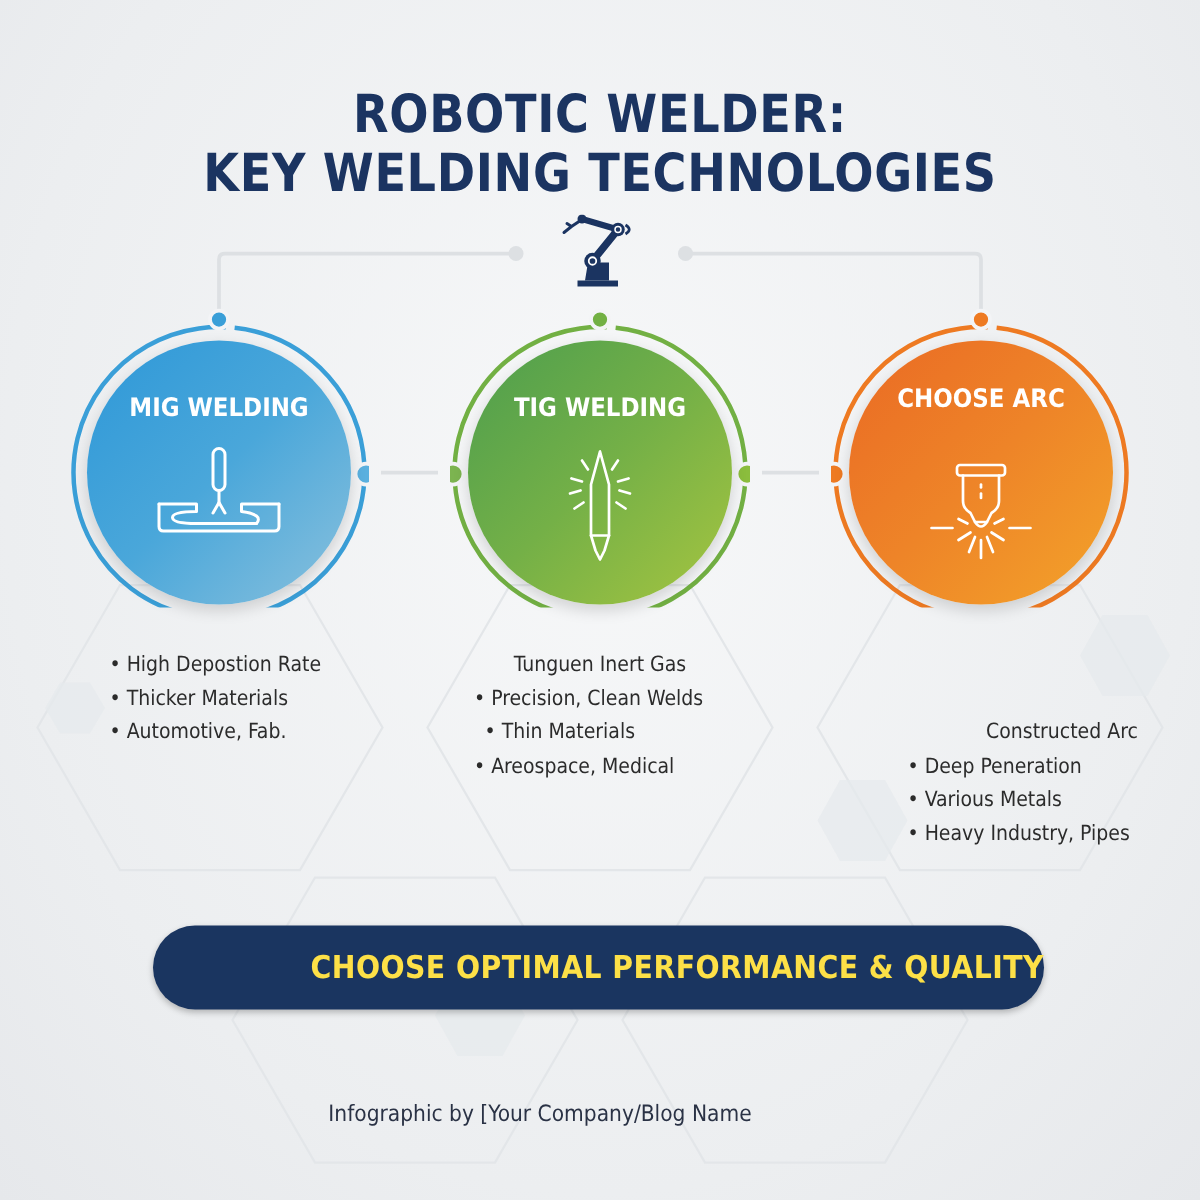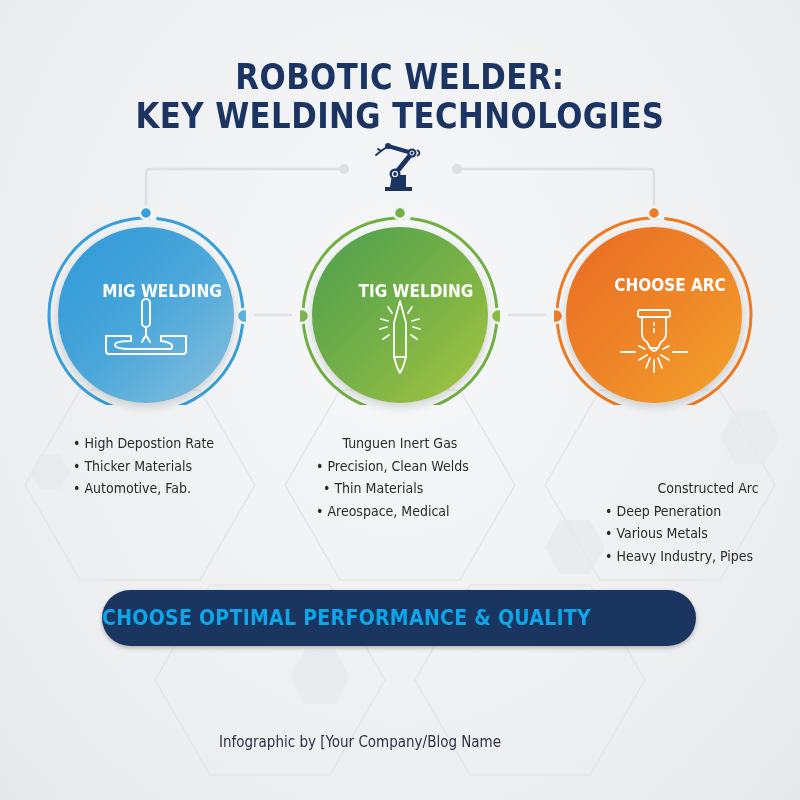--- a/index.html
+++ b/index.html
@@ -9,30 +9,30 @@
   .title{position:absolute;top:58px;left:0;width:800px;text-align:center;
     color:#1b3461;font-family:"DejaVu Sans","Liberation Sans",sans-serif;font-weight:bold;
     font-size:35px;line-height:39px;letter-spacing:0.5px;transform:scaleX(0.88);}
   .hexbg{position:absolute;left:0;top:0;width:800px;height:800px;}
   .robot{position:absolute;left:368px;top:143px;width:60px;height:52px;}
   .connectors{position:absolute;left:0;top:0;width:800px;height:800px;}
   .tech{position:absolute;top:205px;width:200px;height:200px;}
   .ring{position:absolute;left:0;top:0;width:200px;height:200px;}
   .disc{position:absolute;left:12px;top:12px;width:176px;height:176px;border-radius:50%;
     box-shadow:0 4px 10px rgba(0,0,0,0.15);}
-  .disc-title{position:absolute;left:16px;width:200px;text-align:center;color:#fff;
-    font-weight:bold;font-size:17px;line-height:22px;margin-top:19px;}
+  .disc-title{position:absolute;left:0;width:200px;text-align:center;color:#fff;
+    font-weight:bold;font-size:17px;line-height:22px;}
   .disc-icon{position:absolute;}
   .desc{position:absolute;top:432px;width:240px;color:#2b2b2b;font-size:14px;line-height:22.5px;}
   .desc .sub{text-align:center;}
   .desc ul{list-style:none;margin:0;padding:0;}
   .desc li{white-space:nowrap;}
-  .cta{position:absolute;left:102px;top:590px;width:594px;height:56px;border-radius:28px;
-    background:#1a3560;box-shadow:0 2px 4px rgba(0,0,0,0.25);color:#0ea5e9;
-    font-weight:bold;font-size:21px;line-height:56px;text-align:left;letter-spacing:0.3px;}
+  .cta{position:absolute;left:102px;top:617px;width:594px;height:56px;border-radius:28px;
+    background:#1a3560;box-shadow:0 2px 4px rgba(0,0,0,0.25);color:#fde047;
+    font-weight:bold;font-size:21px;line-height:56px;text-align:right;letter-spacing:0.3px;}
   .credit{position:absolute;top:733px;left:0;width:720px;text-align:center;color:#2a3245;font-size:15px;}
 </style>
 </head>
 <body>
 
 <svg class="hexbg" viewBox="0 0 800 800">
   <g fill="none" stroke="#e3e6e9" stroke-width="1.5">
     <polygon points="80,390 200,390 255,485 200,580 80,580 25,485"></polygon>
     <polygon points="340,390 460,390 515,485 460,580 340,580 285,485"></polygon>
     <polygon points="600,390 720,390 775,485 720,580 600,580 545,485"></polygon>

